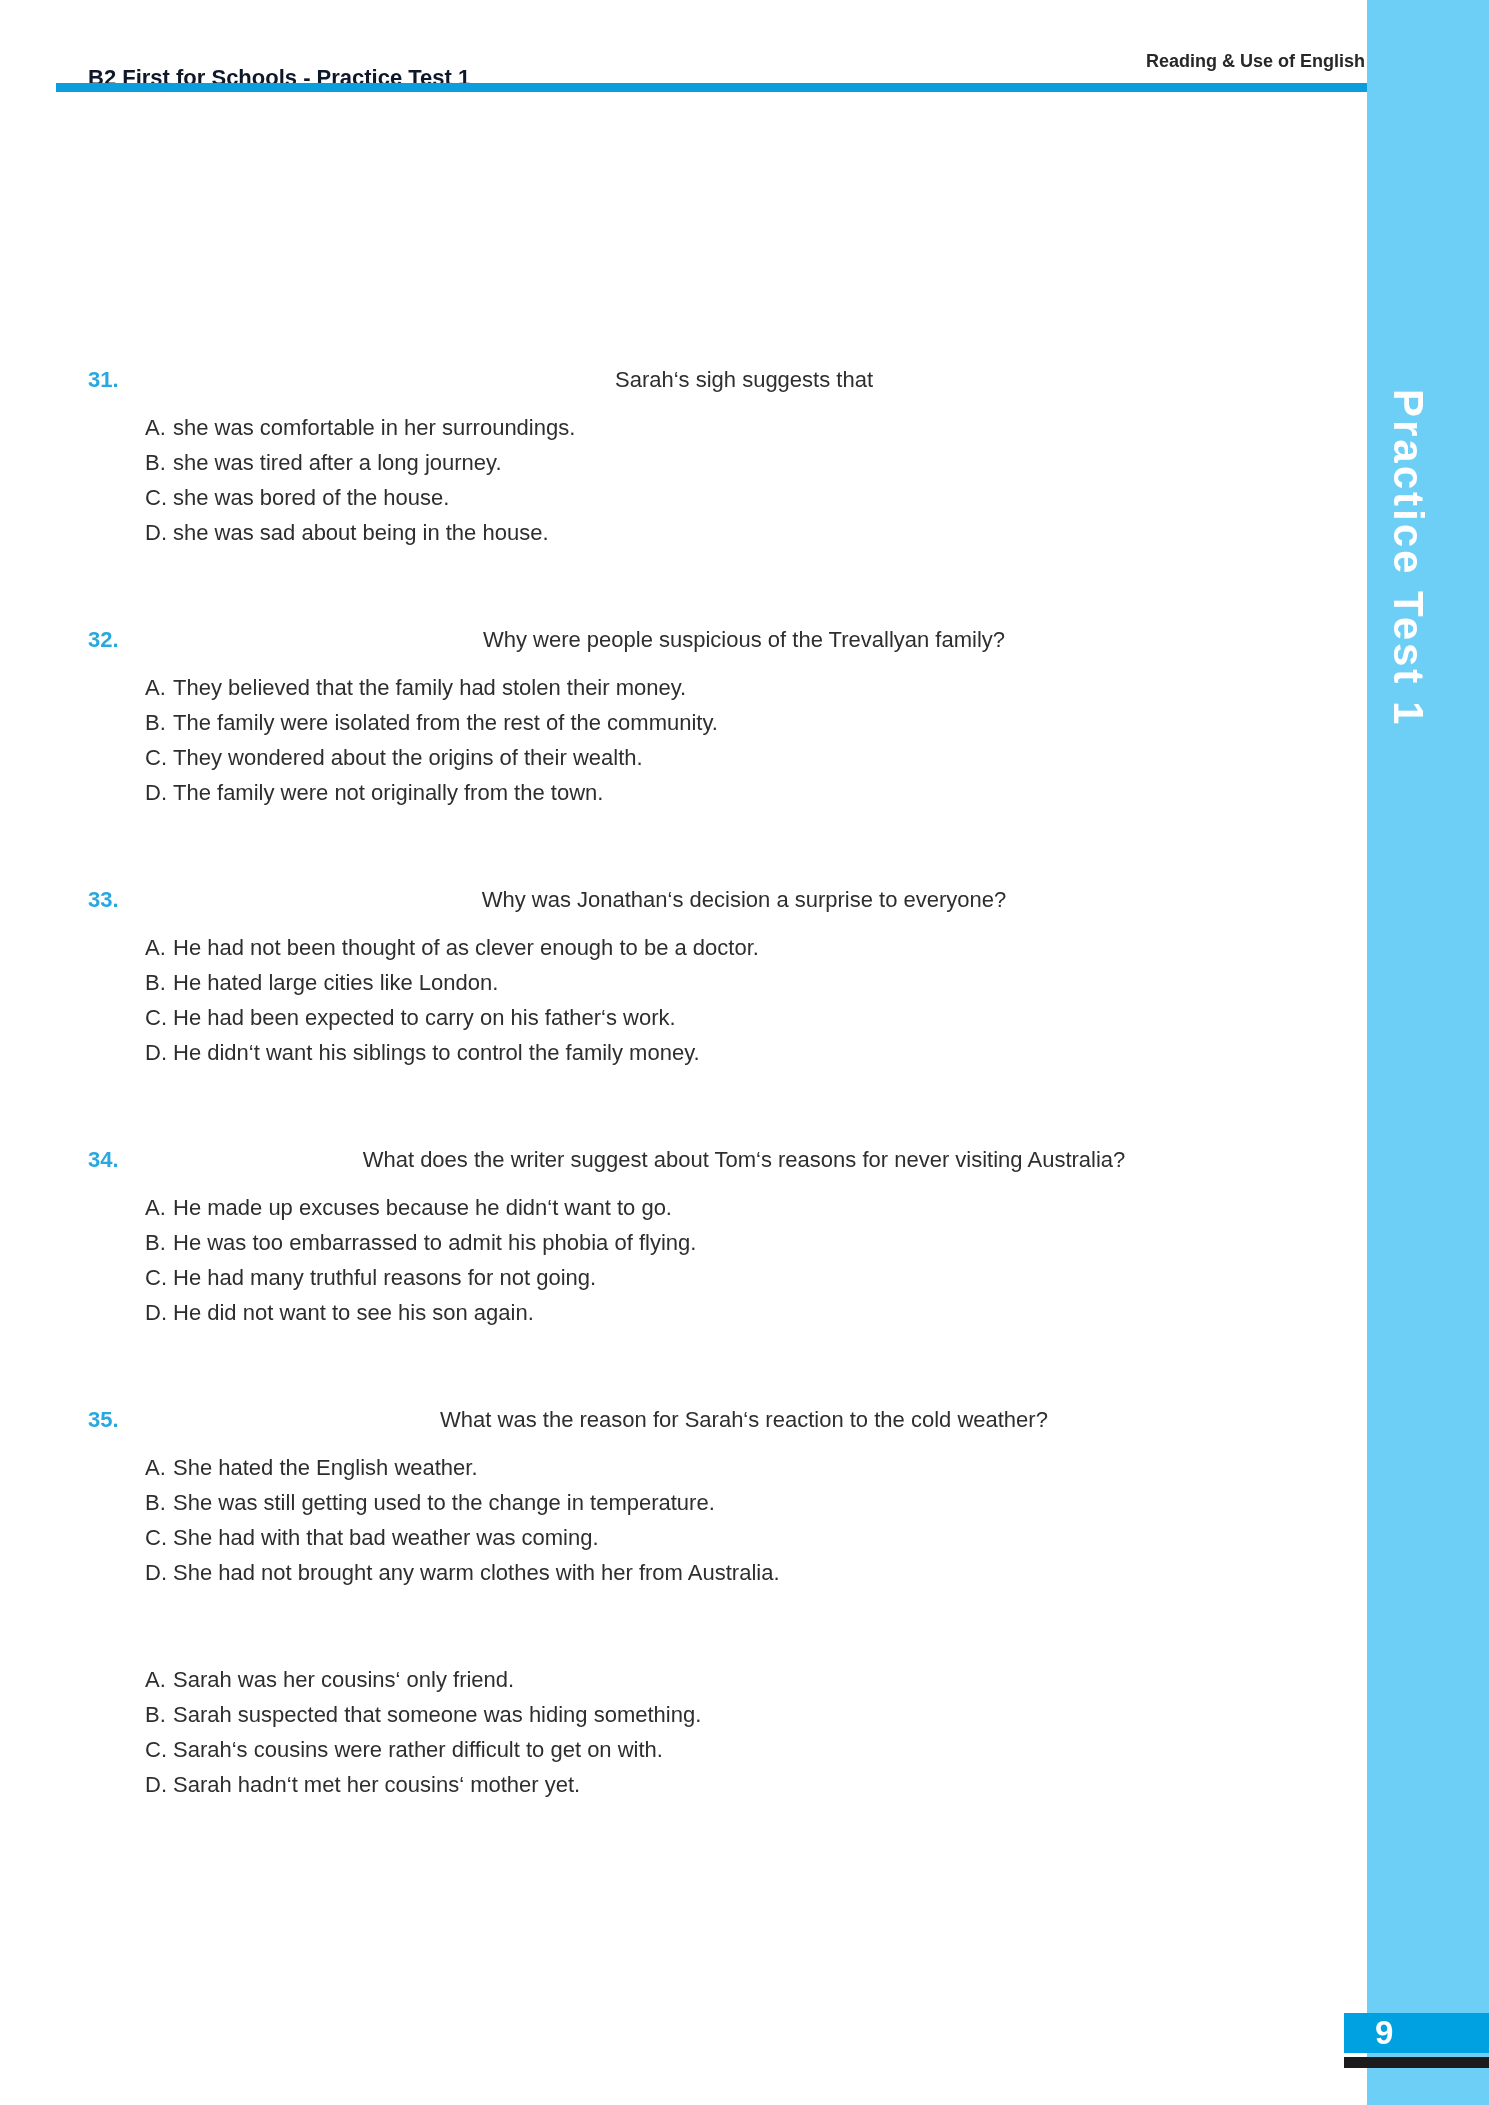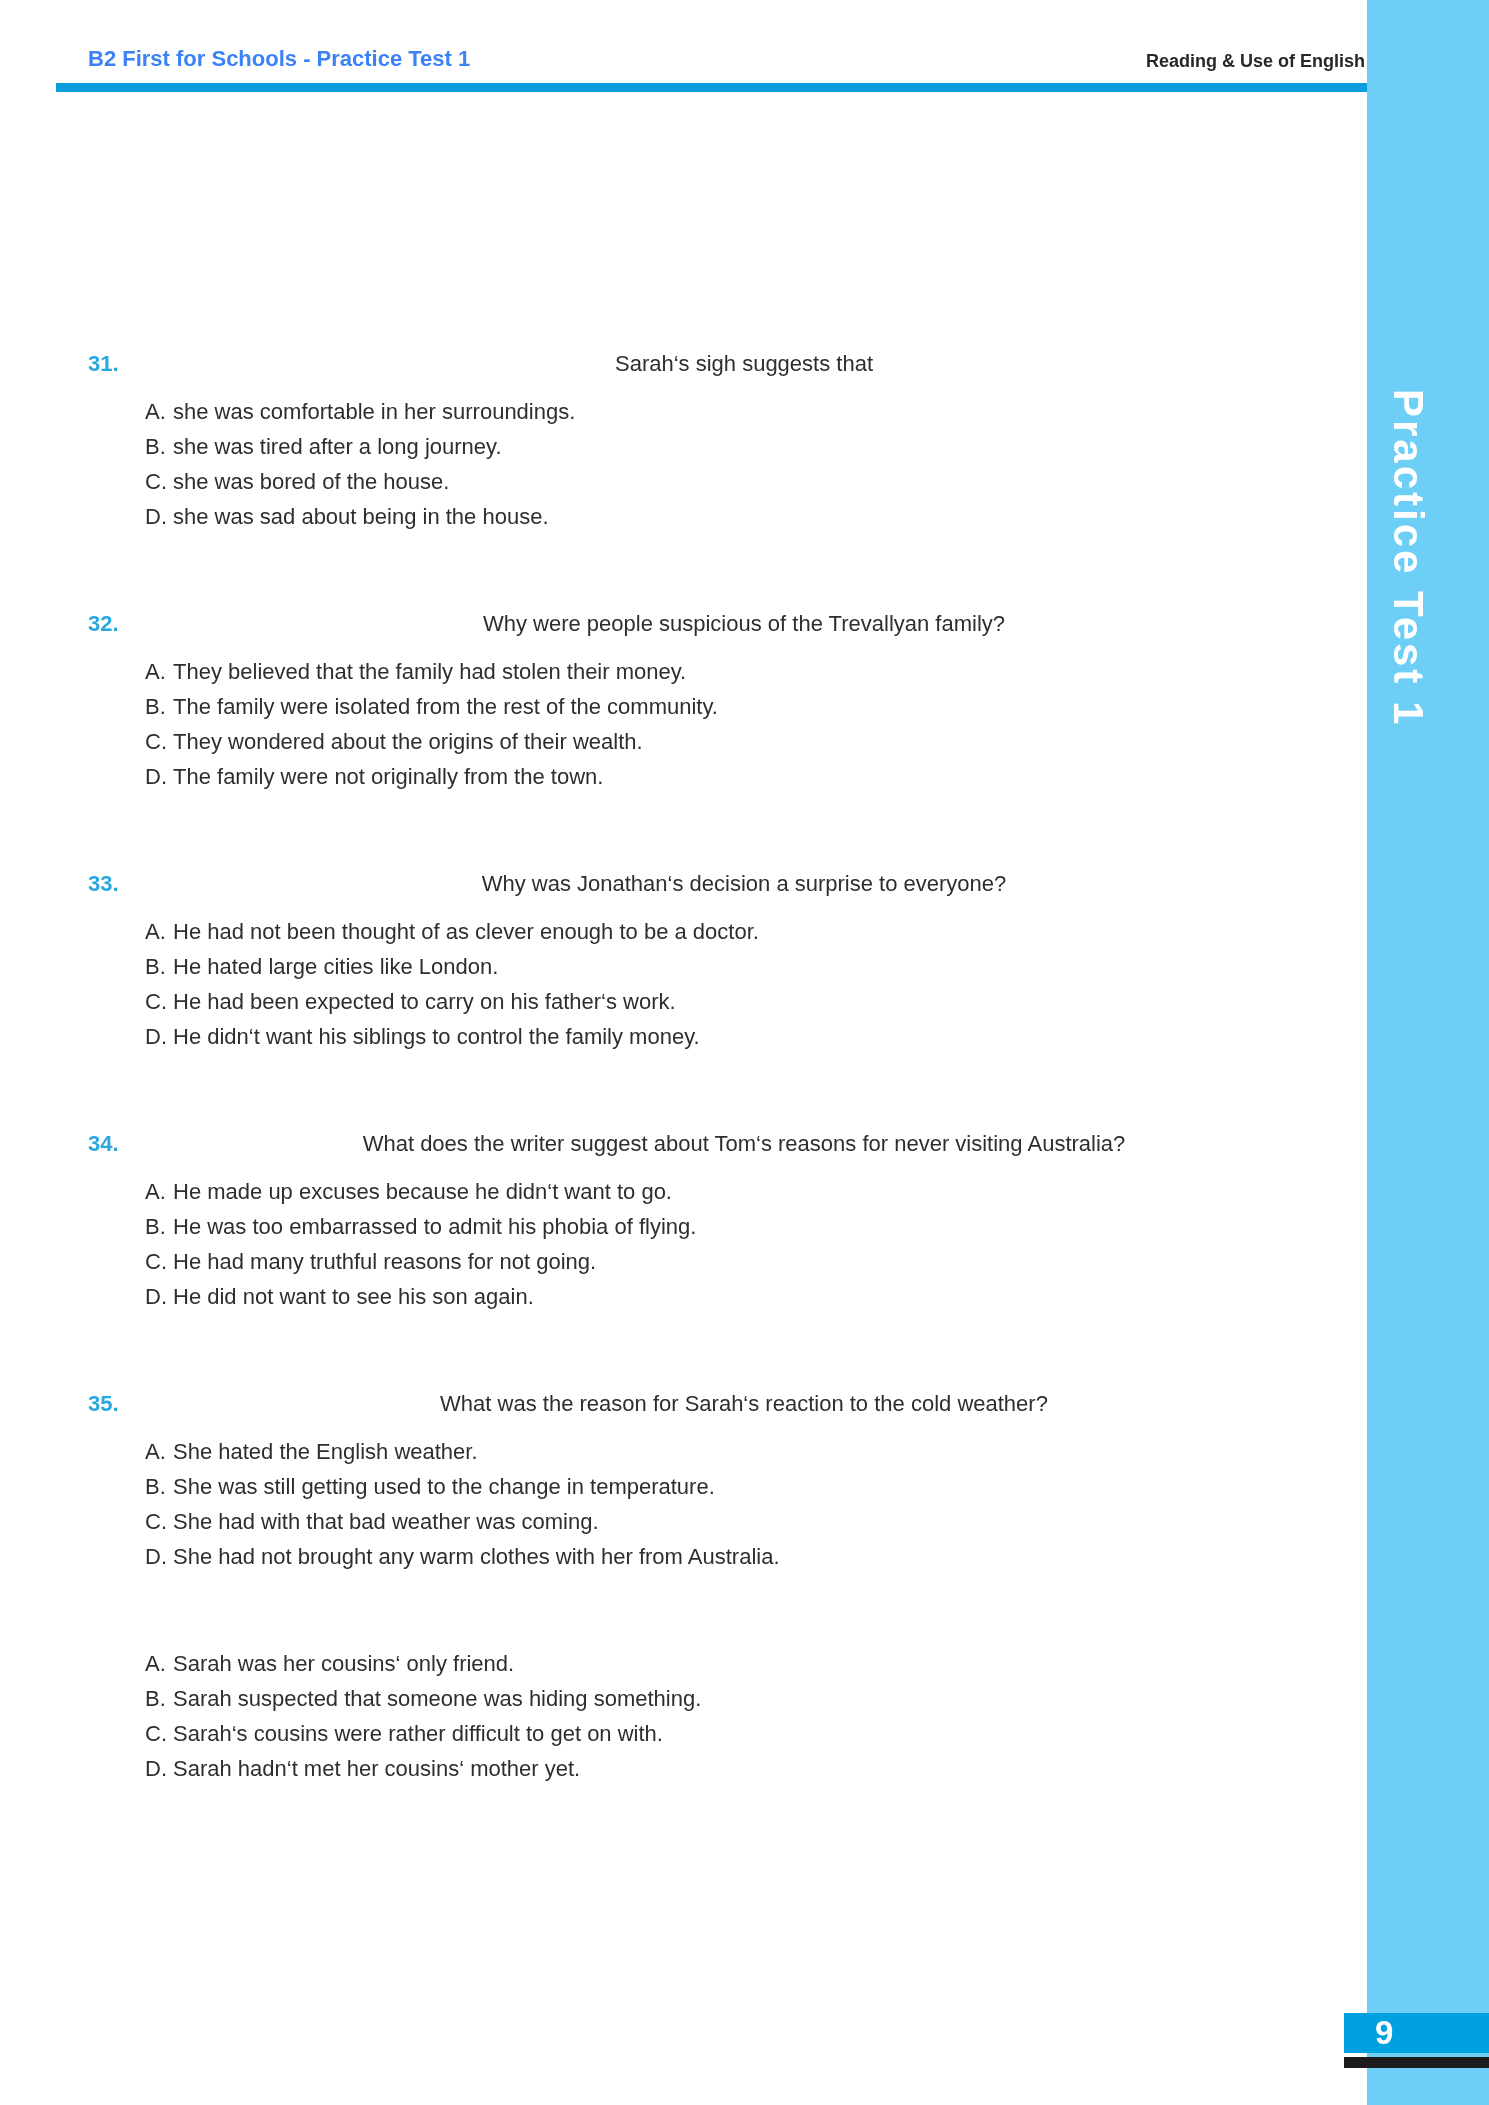--- a/index.html
+++ b/index.html
@@ -6,22 +6,22 @@
   body {
     width:1489px; height:2105px; position:relative;
     background:#ffffff; overflow:hidden;
     font-family:"Liberation Sans", sans-serif;
     -webkit-font-smoothing:antialiased;
   }
   .page { position:absolute; inset:0; }
 
   
   .header-left {
-    position:absolute; left:88px; top:46px;
-    font-size:22px; font-weight:700; color:#3b82f6; letter-spacing:0;
+    position:absolute; left:88px; top:65px;
+    font-size:22px; font-weight:700; color:#0f172a; letter-spacing:0;
   }
   .header-right {
     position:absolute; right:124px; top:51px;
     font-size:18px; font-weight:700; color:#272727;
   }
   .header-rule {
     position:absolute; left:56px; top:83px; width:1311px; height:9px;
     background:var(--accent-cyan,#0C9DDC);
   }
 
@@ -48,21 +48,21 @@
     position:absolute; left:1344px; top:2057px; width:145px; height:11px;
     background:#1c1c1c;
   }
 
   
   .questions {
     position:absolute; left:88px; top:346px; width:1255px;
     font-size:22px; color:var(--text-dark,#2E2E2E);
   }
   .question { margin:0 0 72px 0; }
-  .q-row { display:flex; line-height:36px; }
+  .q-row { display:flex; line-height:36px;margin-top:16px; }
   .q-num {
     flex:0 0 57px; width:57px;
     font-weight:700; color:var(--number-blue,#29A8E0);
   }
   .q-text { flex:1 1 auto;text-align:center; }
   .opts { margin-left:57px; margin-top:12px; }
   .opt { display:flex; line-height:35px; }
   .opt-letter { flex:0 0 28px; width:28px; }
   .opt-text { flex:1 1 auto; }
 </style>

